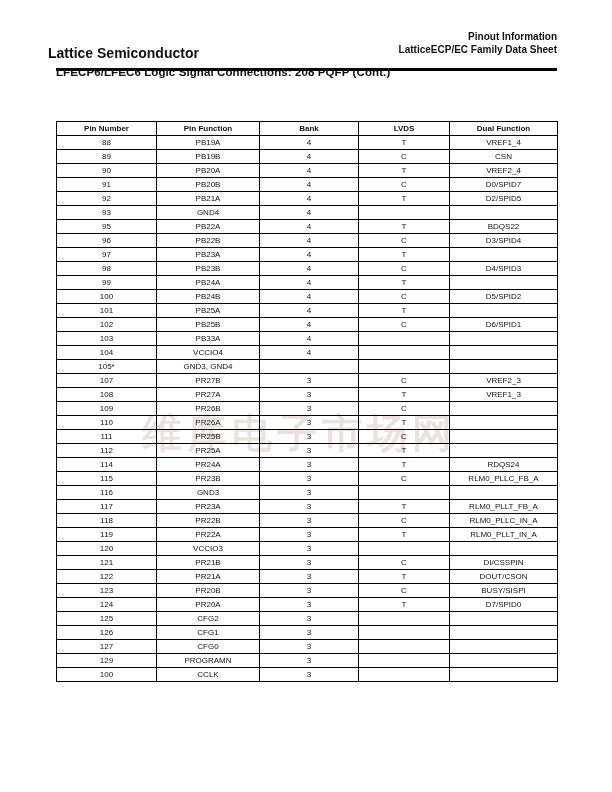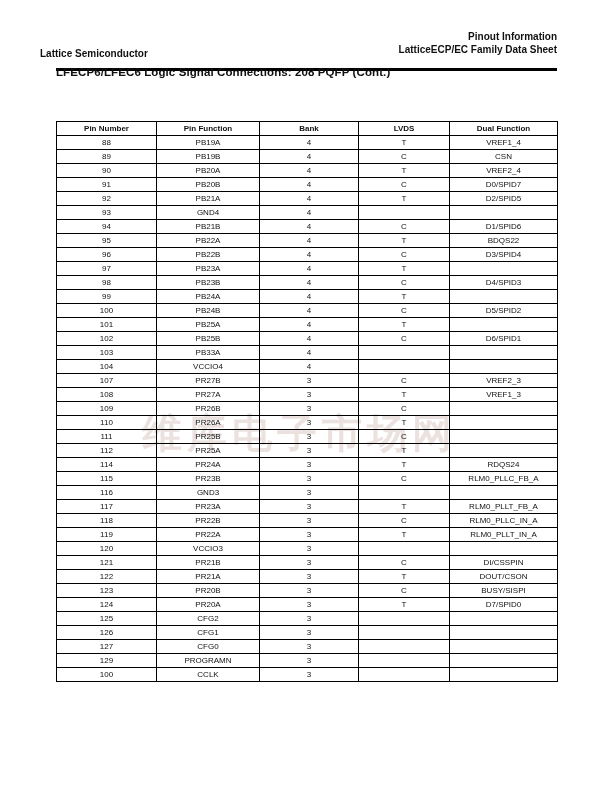--- a/index.html
+++ b/index.html
@@ -11,22 +11,22 @@
     color:#111;
     overflow:hidden;
   }
   
   .hdr-right {
     position:absolute; top:30px; right:55px;
     text-align:right; font-weight:bold; font-size:10px; line-height:13px;
     color:#111;
   }
   .hdr-left {
-    position:absolute; top:47px; left:40px;
-    font-weight:bold; font-size:10px; line-height:13px; color:#111;
+    position:absolute; top:47px; left:48px;
+    font-weight:bold; font-size:14px; line-height:13px; color:#111;
   }
   .rule-top {
     position:absolute; top:68px; left:56px; width:501px; height:3px;
     background:#000;
   }
   .doc-title {
     position:absolute; top:66px; left:56px; width:520px;
     font-weight:bold; font-size:11.5px; color:#111;
     letter-spacing:0.1px;
   }
@@ -140,27 +140,20 @@
             <td>D2/SPID5</td>
           </tr>
           <tr>
             <td>93</td>
             <td>GND4</td>
             <td>4</td>
             <td></td>
             <td></td>
           </tr>
           <tr>
-            <td>94</td>
-            <td>PB21B</td>
-            <td>4</td>
-            <td>C</td>
-            <td>D1/SPID6</td>
-          </tr>
-          <tr>
             <td>95</td>
             <td>PB22A</td>
             <td>4</td>
             <td>T</td>
             <td>BDQS22</td>
           </tr>
           <tr>
             <td>96</td>
             <td>PB22B</td>
             <td>4</td>
@@ -213,20 +206,27 @@
             <td>103</td>
             <td>PB33A</td>
             <td>4</td>
             <td></td>
             <td></td>
           </tr>
           <tr>
             <td>104</td>
             <td>VCCIO4</td>
             <td>4</td>
+            <td></td>
+            <td></td>
+          </tr>
+          <tr>
+            <td>105*</td>
+            <td>GND3, GND4</td>
+            <td></td>
             <td></td>
             <td></td>
           </tr>
           <tr>
             <td>107</td>
             <td>PR27B</td>
             <td>3</td>
             <td>C</td>
             <td>VREF2_3</td>
           </tr>

